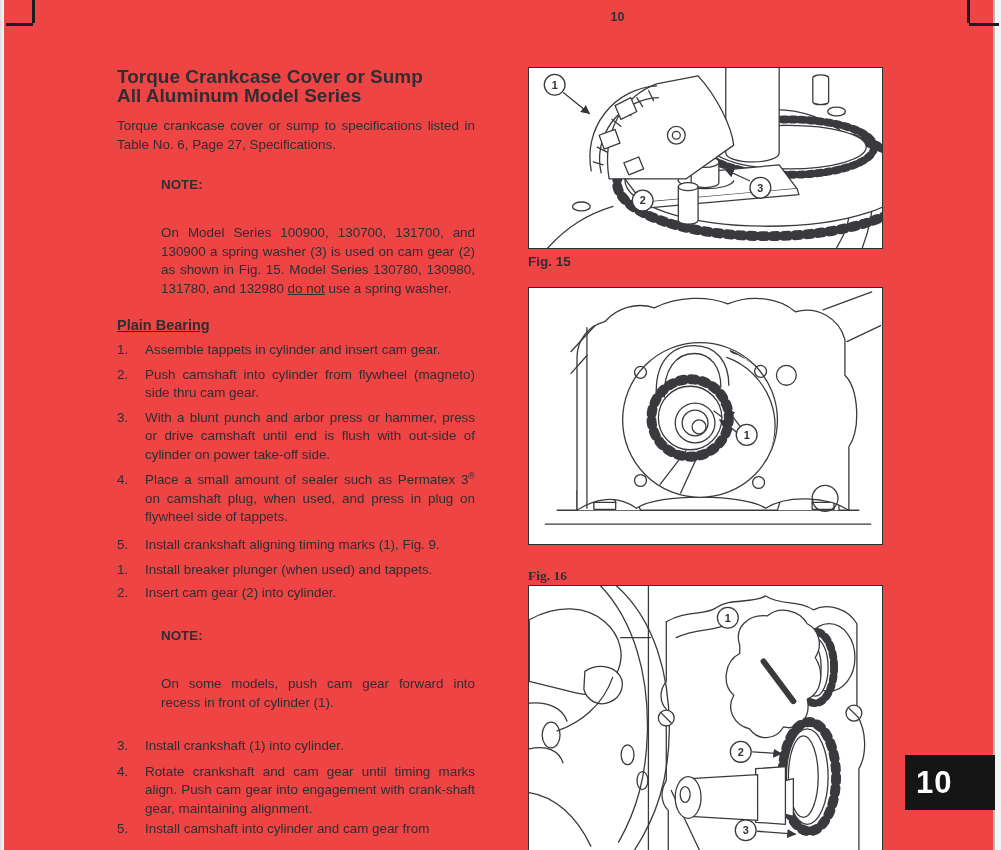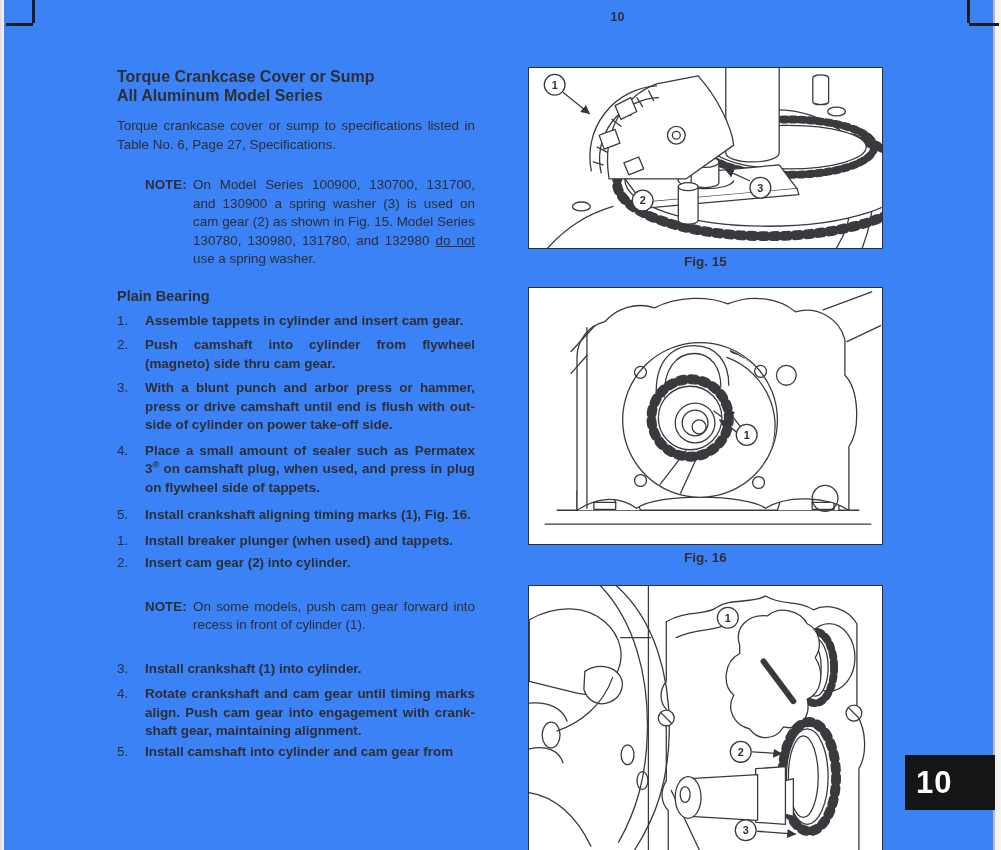--- a/index.html
+++ b/index.html
@@ -1,56 +1,56 @@
 <!DOCTYPE html>
 <html><head>
 <meta charset="utf-8">
 <style>
   html,body{margin:0;padding:0;background:#fff;}
-  .page{position:relative;width:1001px;height:850px;background:#3b82f6;overflow:hidden;
+  .page{position:relative;width:1001px;height:850px;background:#ef4444;overflow:hidden;
         font-family:"Liberation Sans",sans-serif;color:#2e2e33;}
   
   .edge-left{position:absolute;left:0;top:0;width:4px;height:850px;
              background:linear-gradient(90deg,#dcdcdc,#f7f7f7);}
   .edge-right-line{position:absolute;left:993px;top:0;width:2px;height:850px;background:#bababd;}
   .edge-right-strip{position:absolute;left:995px;top:0;width:6px;height:850px;background:#f4f4f4;}
   .cm{position:absolute;background:#1d1d1f;}
   .cm-tl-v{left:32px;top:0;width:2.5px;height:23px;}
   .cm-tl-h{left:6px;top:23px;width:27px;height:2.5px;}
   .cm-tr-v{left:967px;top:0;width:2.5px;height:23px;}
   .cm-tr-h{left:969px;top:23px;width:30px;height:2.5px;}
   .pgnum{position:absolute;left:590px;top:10px;width:55px;text-align:center;
          font-size:12.5px;font-weight:bold;}
   
   .col-left{position:absolute;left:117px;top:67px;width:358px;
             font-size:13.4px;line-height:18.5px;text-align:left;}
-  .h1{font-size:16px;font-weight:bold;line-height:19px;}
+  .h1{font-size:19px;font-weight:bold;line-height:19px;}
   .h2{font-size:15.5px;font-weight:bold;line-height:19.5px;}
   .h3{font-size:14.5px;font-weight:bold;line-height:19px;}
   .para{text-align:justify;}
-  .note{display:flex;margin-left:28px;}
+  .note{display:flex;margin-left:44px;flex-direction:column;}
   .note-label{flex:0 0 48px;font-weight:bold;}
   .note-body{flex:1;text-align:justify;}
   .item{display:flex;}
   .item .num{flex:0 0 28px;}
-  .item .txt{flex:1;text-align:justify;font-weight:bold;}
+  .item .txt{flex:1;text-align:justify;}
   .u{text-decoration:underline;}
   sup{font-size:9px;line-height:0;}
   .mt2{margin-top:2px;}.mt4{margin-top:4px;}.mt6{margin-top:6px;}.mt7{margin-top:7px;}
-  .mt8{margin-top:8px;}.mt9{margin-top:9px;}.mt12{margin-top:12px;}.mt18{margin-top:18px;}
+  .mt8{margin-top:8px;text-decoration:underline;}.mt9{margin-top:9px;}.mt12{margin-top:12px;}.mt18{margin-top:18px;}
   .mt22{margin-top:22px;}.mt25{margin-top:25px;}
   
   .fig{position:absolute;left:528px;width:355px;border:1.4px solid #2f2f33;background:#fff;box-sizing:border-box;}
   #fig15{top:67px;height:182px;}
   #fig16{top:287px;height:258px;}
   #fig17{top:585px;height:280px;}
-  .figcap{position:absolute;left:528px;width:355px;text-align:center;
+  .figcap{position:absolute;left:528px;width:355px;text-align:left;
           font-size:13.5px;font-weight:bold;}
   #cap15{top:254px;}
-  #cap16{top:550px;}
+  #cap16{top:568px;font-family:Liberation Serif, serif;}
   .fig svg{width:100%;height:100%;display:block;}
   .lineart{stroke:#3a3a3e;stroke-width:1.3;fill:none;stroke-linejoin:round;stroke-linecap:round;}
   .tt{stroke-width:10;stroke-dasharray:5 6.5;}
   .tt2{stroke-width:8;stroke-dasharray:4 5;}
   .co-num{font:bold 11px "Liberation Sans",sans-serif;fill:#2f2f33;stroke:none;text-anchor:middle;}
   
   .tab{position:absolute;left:905px;top:755px;width:90px;height:55px;background:#151515;
        color:#fff;display:flex;align-items:center;box-sizing:border-box;padding-left:11px;
        font-size:31px;font-weight:bold;letter-spacing:1px;}
 </style>
@@ -99,21 +99,21 @@
     <div class="item mt6">
       <span class="num">3.</span>
       <span class="txt">With a blunt punch and arbor press or hammer, press or drive camshaft until end is flush with out-side of cylinder on power take-off side.</span>
     </div>
     <div class="item mt7">
       <span class="num">4.</span>
       <span class="txt"><span>Place a small amount of sealer such as Permatex 3</span><sup>®</sup><span> on camshaft plug, when used, and press in plug on flywheel side of tappets.</span></span>
     </div>
     <div class="item mt9">
       <span class="num">5.</span>
-      <span class="txt">Install crankshaft aligning timing marks (1), Fig. 16.</span>
+      <span class="txt">Install crankshaft aligning timing marks (1), Fig. 9.</span>
     </div>
 
 
     <div class="item mt7">
       <span class="num">1.</span>
       <span class="txt">Install breaker plunger (when used) and tappets.</span>
     </div>
     <div class="item mt4">
       <span class="num">2.</span>
       <span class="txt">Insert cam gear (2) into cylinder.</span>

